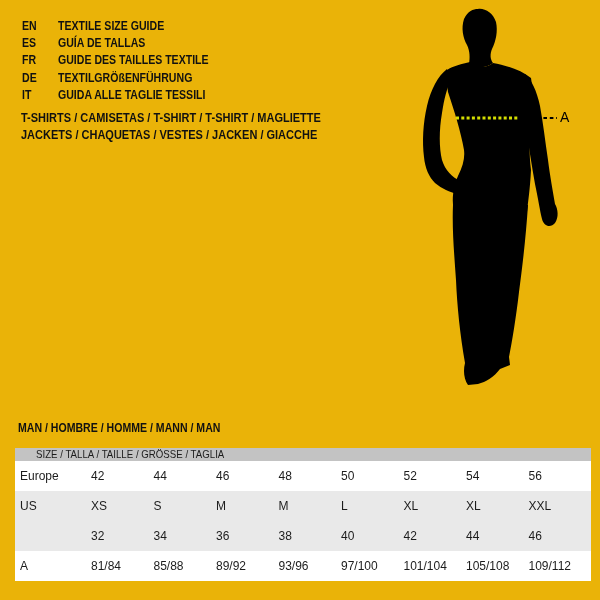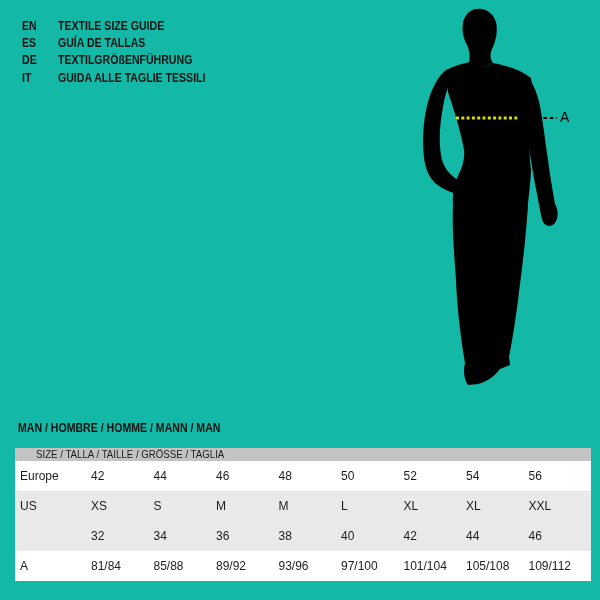--- a/index.html
+++ b/index.html
@@ -1,20 +1,20 @@
 <!DOCTYPE html>
 <html><head>
 <meta charset="utf-8">
 <style>
   * { margin: 0; padding: 0; box-sizing: border-box; }
   html, body { background: #fff; }
   .page {
     position: relative;
     width: 600px; height: 600px;
-    background: #14b8a6;
+    background: #eab308;
     font-family: "Liberation Sans", sans-serif;
     color: #111;
     overflow: hidden;
   }
   .cond {
     display: inline-block;
     transform: scaleX(0.88);
     transform-origin: 0 50%;
     white-space: nowrap;
   }
@@ -52,29 +52,37 @@
   <div class="lang-block">
     <div class="lang-row">
       <div class="lang-code"><span class="cond">EN</span></div>
       <div class="lang-label"><span class="cond">TEXTILE SIZE GUIDE</span></div>
     </div>
     <div class="lang-row">
       <div class="lang-code"><span class="cond">ES</span></div>
       <div class="lang-label"><span class="cond">GUÍA DE TALLAS</span></div>
     </div>
     <div class="lang-row">
+      <div class="lang-code"><span class="cond">FR</span></div>
+      <div class="lang-label"><span class="cond">GUIDE DES TAILLES TEXTILE</span></div>
+    </div>
+    <div class="lang-row">
       <div class="lang-code"><span class="cond">DE</span></div>
       <div class="lang-label"><span class="cond">TEXTILGRÖßENFÜHRUNG</span></div>
     </div>
     <div class="lang-row">
       <div class="lang-code"><span class="cond">IT</span></div>
       <div class="lang-label"><span class="cond">GUIDA ALLE TAGLIE TESSILI</span></div>
     </div>
   </div>
 
+  <div class="category-block">
+    <div class="category-line"><span class="cond">T-SHIRTS / CAMISETAS / T-SHIRT / T-SHIRT / MAGLIETTE</span></div>
+    <div class="category-line"><span class="cond">JACKETS / CHAQUETAS / VESTES / JACKEN / GIACCHE</span></div>
+  </div>
 
   <div class="figure-wrap">
     <svg width="210" height="420" viewBox="0 0 210 420" xmlns="http://www.w3.org/2000/svg">
 
       <path d="M 88 9 C 95 8 103 13 106 22 C 108 31 106 41 102 49 C 100 54 100 59 103 63
            C 97 68 85 69 79 64 C 80 58 80 51 77 45 C 73 38 71 28 74 19 C 78 11 83 9 88 9 Z" fill="#000000"></path>
 
       <path d="M 80 62 C 88 68 97 68 103 63 C 115 65 131 70 141 78 C 142 84 143 95 141 110
            C 139 135 139 155 141 170 C 140 190 138 202 137 212 L 64 212 C 61 198 64 185 68 176
            C 73 166 75 158 74 150 C 71 132 64 110 58 92 C 57 84 56 76 57 70 C 63 66 72 64 80 62 Z" fill="#000000"></path>

